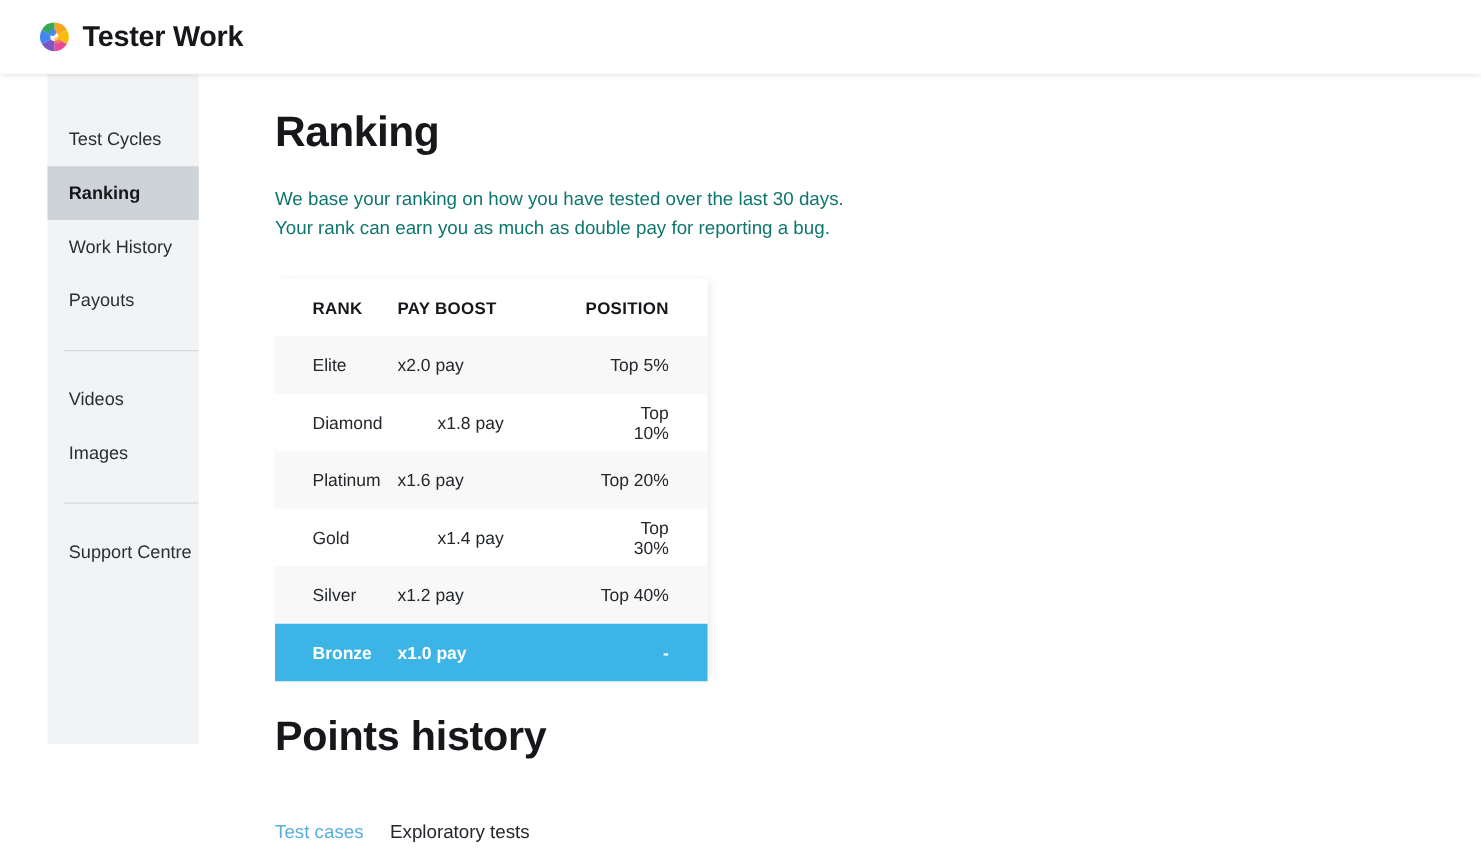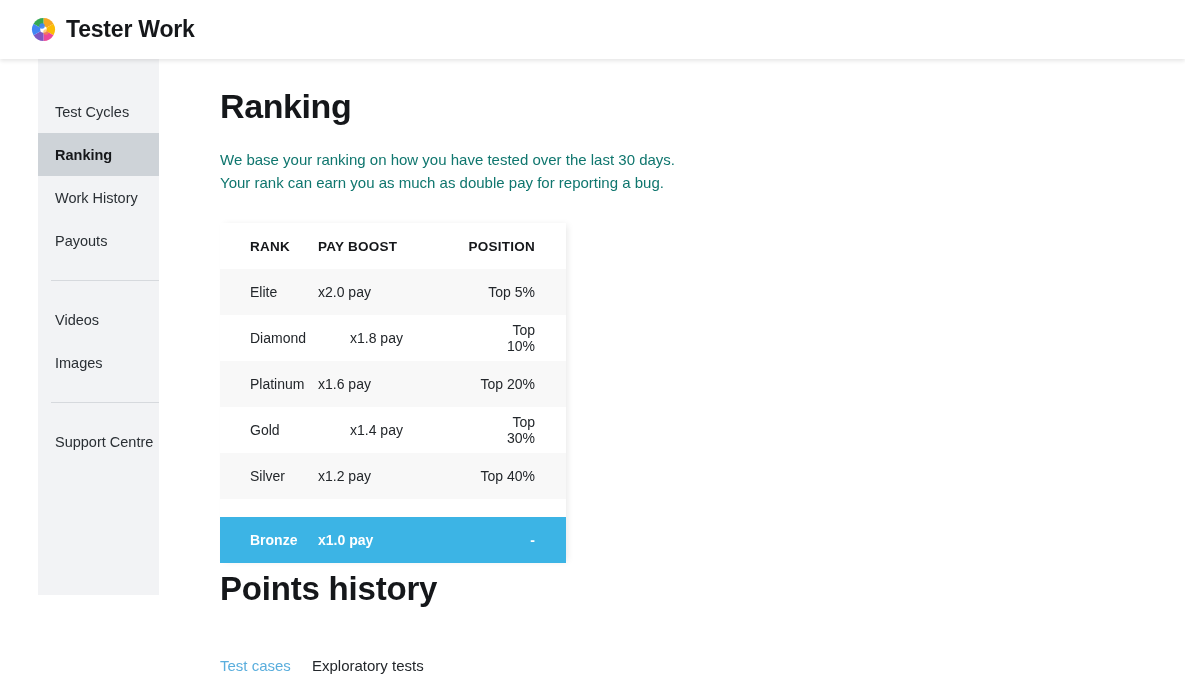--- a/index.html
+++ b/index.html
@@ -126,21 +126,20 @@
     font-weight: bold;
     color: #15171a;
     letter-spacing: 0.25px;
   }
   .rt-row.odd  { background: #f8f8f8; }
   .rt-row.even { background: #ffffff; gap: 32px; }
   .rt-row.current {
     background: #3cb4e5;
     color: #ffffff;
     font-weight: bold;
-    margin-top: 18px;
   }
   .c-rank {
     width: 98px;
     padding-left: 30px;
     flex: 0 0 auto;
   }
   .c-boost {
     width: 120px;
     flex: 0 0 auto;
   }

